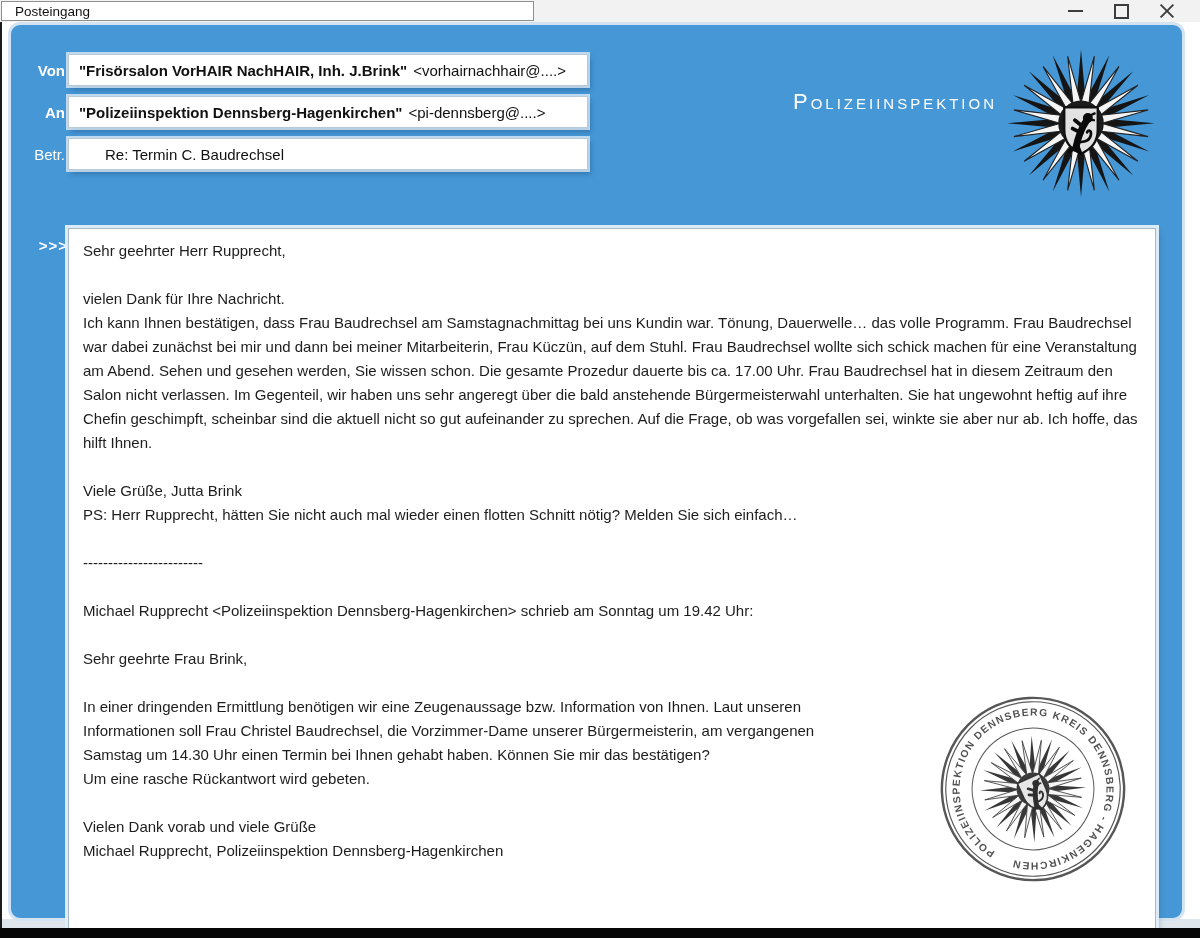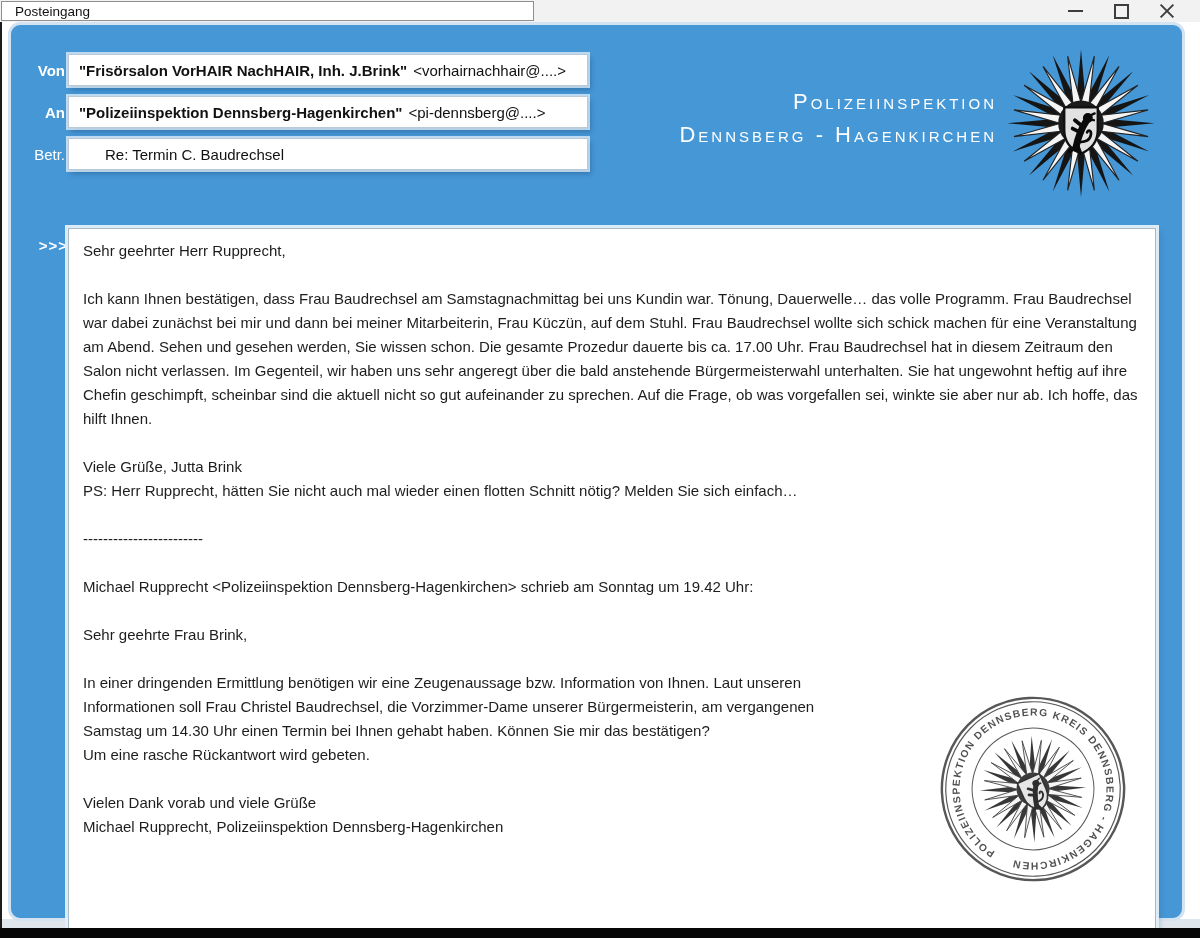--- a/index.html
+++ b/index.html
@@ -125,21 +125,20 @@
       <span class="faddr">&lt;pi-dennsberg@....&gt;</span>
     </div>
 
     <div class="flabel light" style="top:113px;">Betr.</div>
     <div class="field" style="top:113px;padding-left:36px;">
       <span class="faddr">Re: Termin C. Baudrechsel</span>
     </div>
 
     <div class="org">
       <div>Polizeiinspektion</div>
-      <div>Dennsberg - Hagenkirchen</div>
     </div>
 
     <svg class="star-logo" viewBox="0 0 200 200">
       <defs>
         <polygon id="rayK" points="0,-97 6.5,-25 -6.5,-25" fill="#151515"></polygon>
         <polygon id="rayW" points="0,-90 5.5,-25 -5.5,-25" fill="#f5f5f5" stroke="#222" stroke-width="1.5"></polygon>
         <g id="crest">
           <path d="M78,82 h44 v30 c0,16 -10,26 -22,31 c-12,-5 -22,-15 -22,-31 z" fill="#e2e2e2" stroke="#111" stroke-width="3"></path>
           <g stroke="#0a0a0a" fill="none" stroke-linecap="round">
             <path d="M93,136 C96,122 100,110 107,100" stroke-width="9"></path>
@@ -191,20 +190,21 @@
           <use href="#crest"></use>
         </g>
       </defs>
       <use href="#police-star-full"></use>
     </svg>
 
     <div class="quote-marker">&gt;&gt;&gt;</div>
 
     <div class="message">
       <div class="line mb">Sehr geehrter Herr Rupprecht,</div>
+      <div class="line">vielen Dank für Ihre Nachricht.</div>
       <div class="para mb">Ich kann Ihnen bestätigen, dass Frau Baudrechsel am Samstagnachmittag bei uns Kundin war. Tönung, Dauerwelle… das volle Programm. Frau Baudrechsel war dabei zunächst bei mir und dann bei meiner Mitarbeiterin, Frau Küczün, auf dem Stuhl. Frau Baudrechsel wollte sich schick machen für eine Veranstaltung am Abend. Sehen und gesehen werden, Sie wissen schon. Die gesamte Prozedur dauerte bis ca. 17.00 Uhr. Frau Baudrechsel hat in diesem Zeitraum den Salon nicht verlassen. Im Gegenteil, wir haben uns sehr angeregt über die bald anstehende Bürgermeisterwahl unterhalten. Sie hat ungewohnt heftig auf ihre Chefin geschimpft, scheinbar sind die aktuell nicht so gut aufeinander zu sprechen. Auf die Frage, ob was vorgefallen sei, winkte sie aber nur ab. Ich hoffe, das hilft Ihnen.</div>
       <div class="line">Viele Grüße, Jutta Brink</div>
       <div class="line mb">PS: Herr Rupprecht, hätten Sie nicht auch mal wieder einen flotten Schnitt nötig? Melden Sie sich einfach…</div>
       <div class="line mb">------------------------</div>
       <div class="line mb">Michael Rupprecht &lt;Polizeiinspektion Dennsberg-Hagenkirchen&gt; schrieb am Sonntag um 19.42 Uhr:</div>
       <div class="line mb">Sehr geehrte Frau Brink,</div>
       <div class="para quoted">In einer dringenden Ermittlung benötigen wir eine Zeugenaussage bzw. Information von Ihnen. Laut unseren Informationen soll Frau Christel Baudrechsel, die Vorzimmer-Dame unserer Bürgermeisterin, am vergangenen Samstag um 14.30 Uhr einen Termin bei Ihnen gehabt haben. Können Sie mir das bestätigen?</div>
       <div class="line mb">Um eine rasche Rückantwort wird gebeten.</div>
       <div class="line">Vielen Dank vorab und viele Grüße</div>
       <div class="line">Michael Rupprecht, Polizeiinspektion Dennsberg-Hagenkirchen</div>

